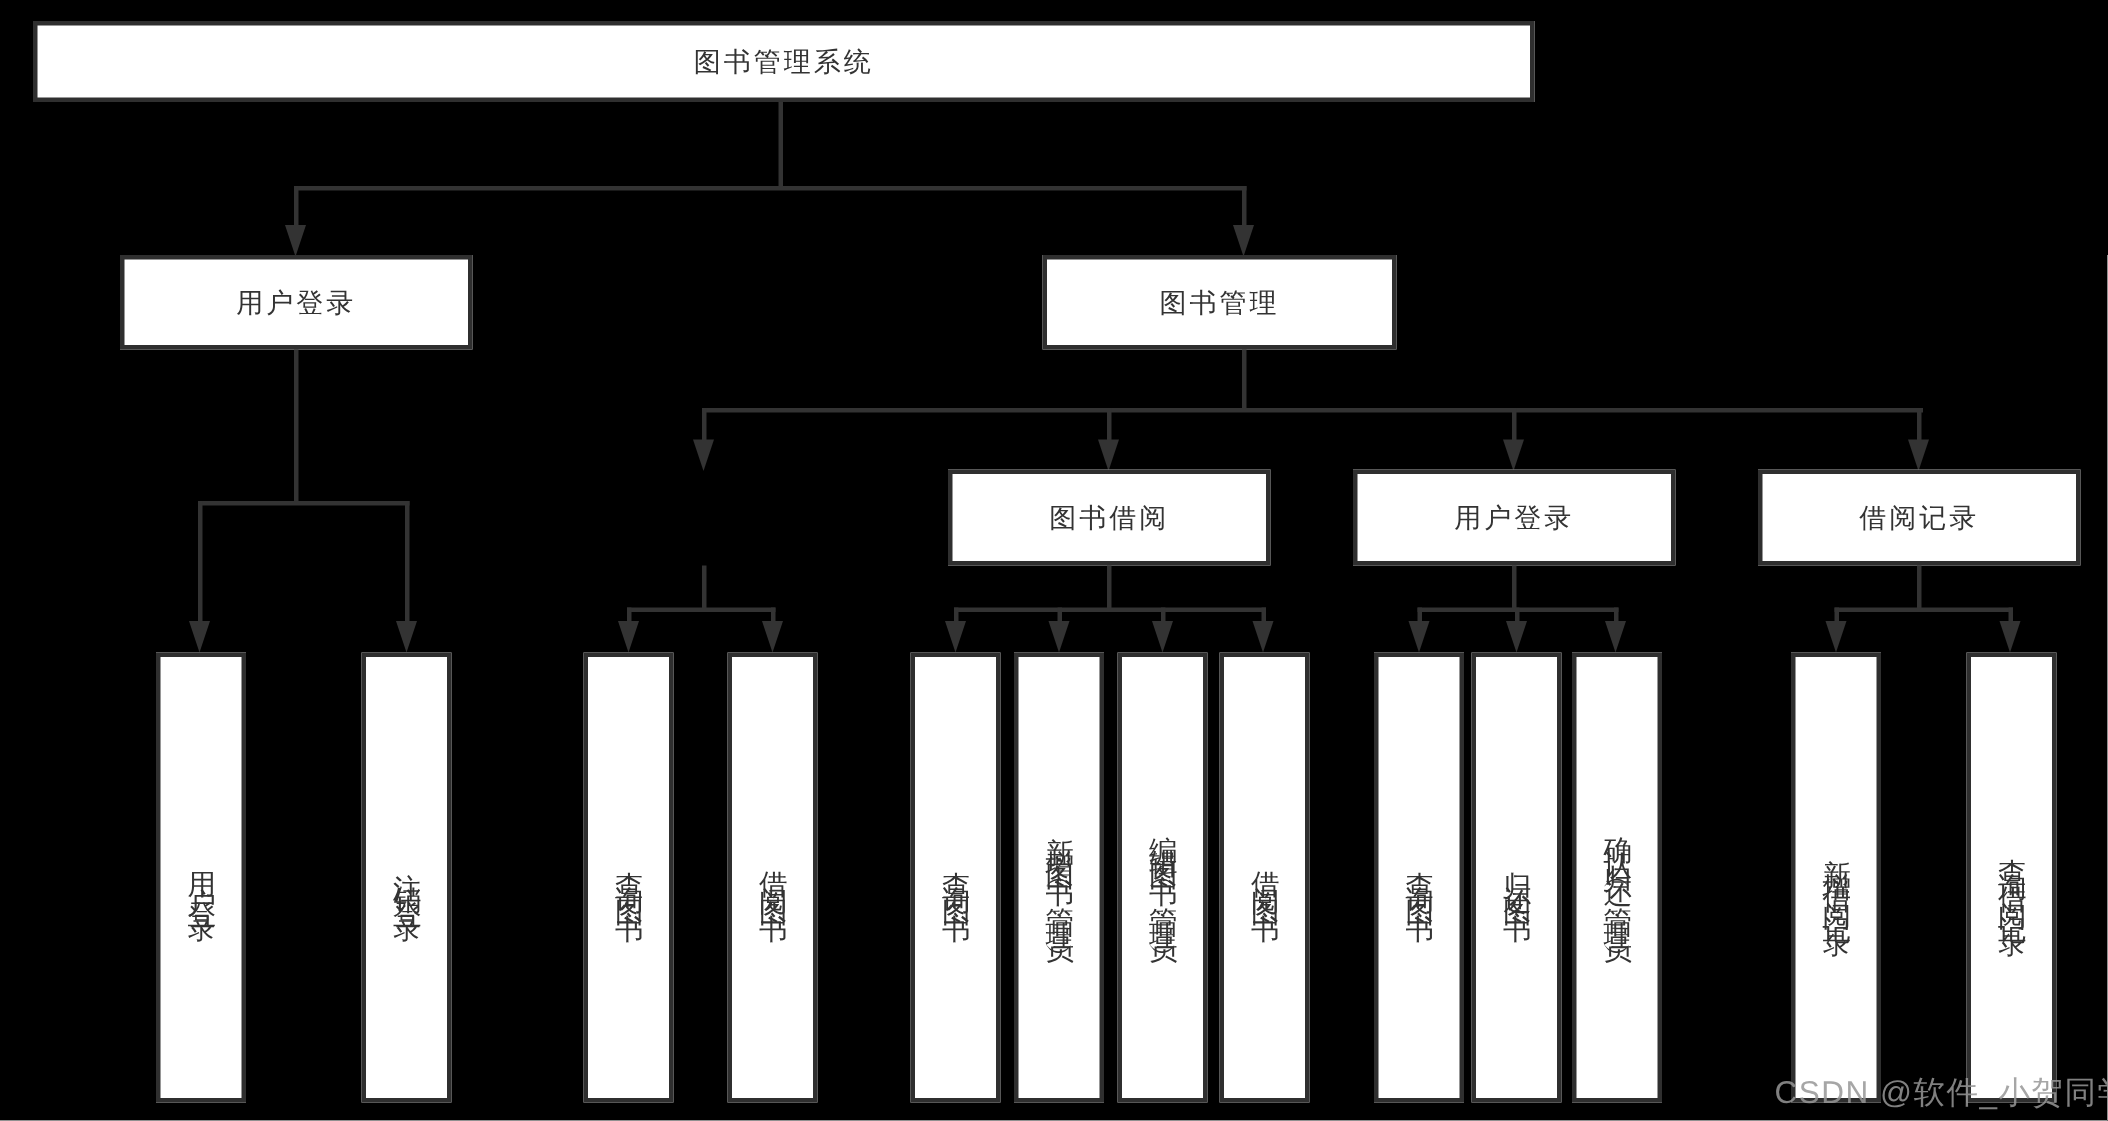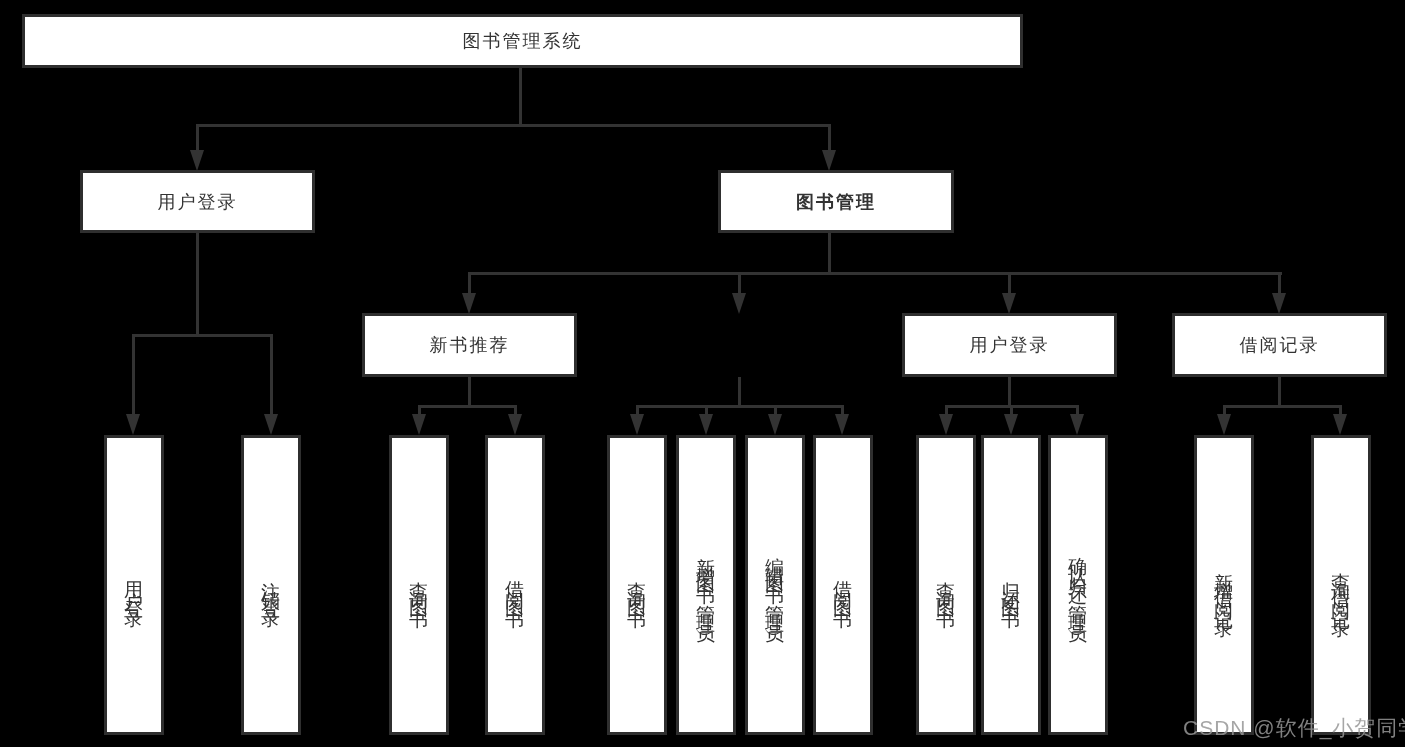--- a/index.html
+++ b/index.html
@@ -44,21 +44,21 @@
   <div class="line" style="left:519px; top:68px; width:3px; height:58px;"></div>
   <div class="line" style="left:196px; top:124px; width:635px; height:3px;"></div>
   <div class="line" style="left:196px; top:124px; width:3px; height:28px;"></div>
   <div class="arrow" style="left:190px; top:150px;"></div>
   <div class="line" style="left:828px; top:124px; width:3px; height:28px;"></div>
   <div class="arrow" style="left:822px; top:150px;"></div>
 
   <div class="hbox" style="left:80px; top:170px; width:235px; height:63px;">
     <span>用户登录</span>
   </div>
-  <div class="hbox" style="left:718px; top:170px; width:236px; height:63px;font-weight:bold;">
+  <div class="hbox" style="left:695px; top:170px; width:236px; height:63px;">
     <span>图书管理</span>
   </div>
 
   <div class="line" style="left:196px; top:233px; width:3px; height:103px;"></div>
   <div class="line" style="left:132px; top:334px; width:141px; height:3px;"></div>
   <div class="line" style="left:132px; top:334px; width:3px; height:81px;"></div>
   <div class="arrow" style="left:126px; top:414px;"></div>
   <div class="line" style="left:270px; top:334px; width:3px; height:81px;"></div>
   <div class="arrow" style="left:264px; top:414px;"></div>
 
@@ -66,22 +66,22 @@
   <div class="line" style="left:468px; top:272px; width:814px; height:3px;"></div>
   <div class="line" style="left:468px; top:272px; width:3px; height:22px;"></div>
   <div class="arrow" style="left:462px; top:293px;"></div>
   <div class="line" style="left:738px; top:272px; width:3px; height:22px;"></div>
   <div class="arrow" style="left:732px; top:293px;"></div>
   <div class="line" style="left:1008px; top:272px; width:3px; height:22px;"></div>
   <div class="arrow" style="left:1002px; top:293px;"></div>
   <div class="line" style="left:1278px; top:272px; width:3px; height:22px;"></div>
   <div class="arrow" style="left:1272px; top:293px;"></div>
 
-  <div class="hbox" style="left:362px; top:313px; width:215px; height:64px;">
-    <span>新书推荐</span>
+  <div class="hbox" style="left:632px; top:313px; width:215px; height:64px;">
+    <span>图书借阅</span>
   </div>
   <div class="hbox" style="left:902px; top:313px; width:215px; height:64px;">
     <span>用户登录</span>
   </div>
   <div class="hbox" style="left:1172px; top:313px; width:215px; height:64px;text-align:right;">
     <span>借阅记录</span>
   </div>
 
   <div class="line" style="left:468px; top:377px; width:3px; height:31px;"></div>
   <div class="line" style="left:418px; top:405px; width:99px; height:3px;"></div>

